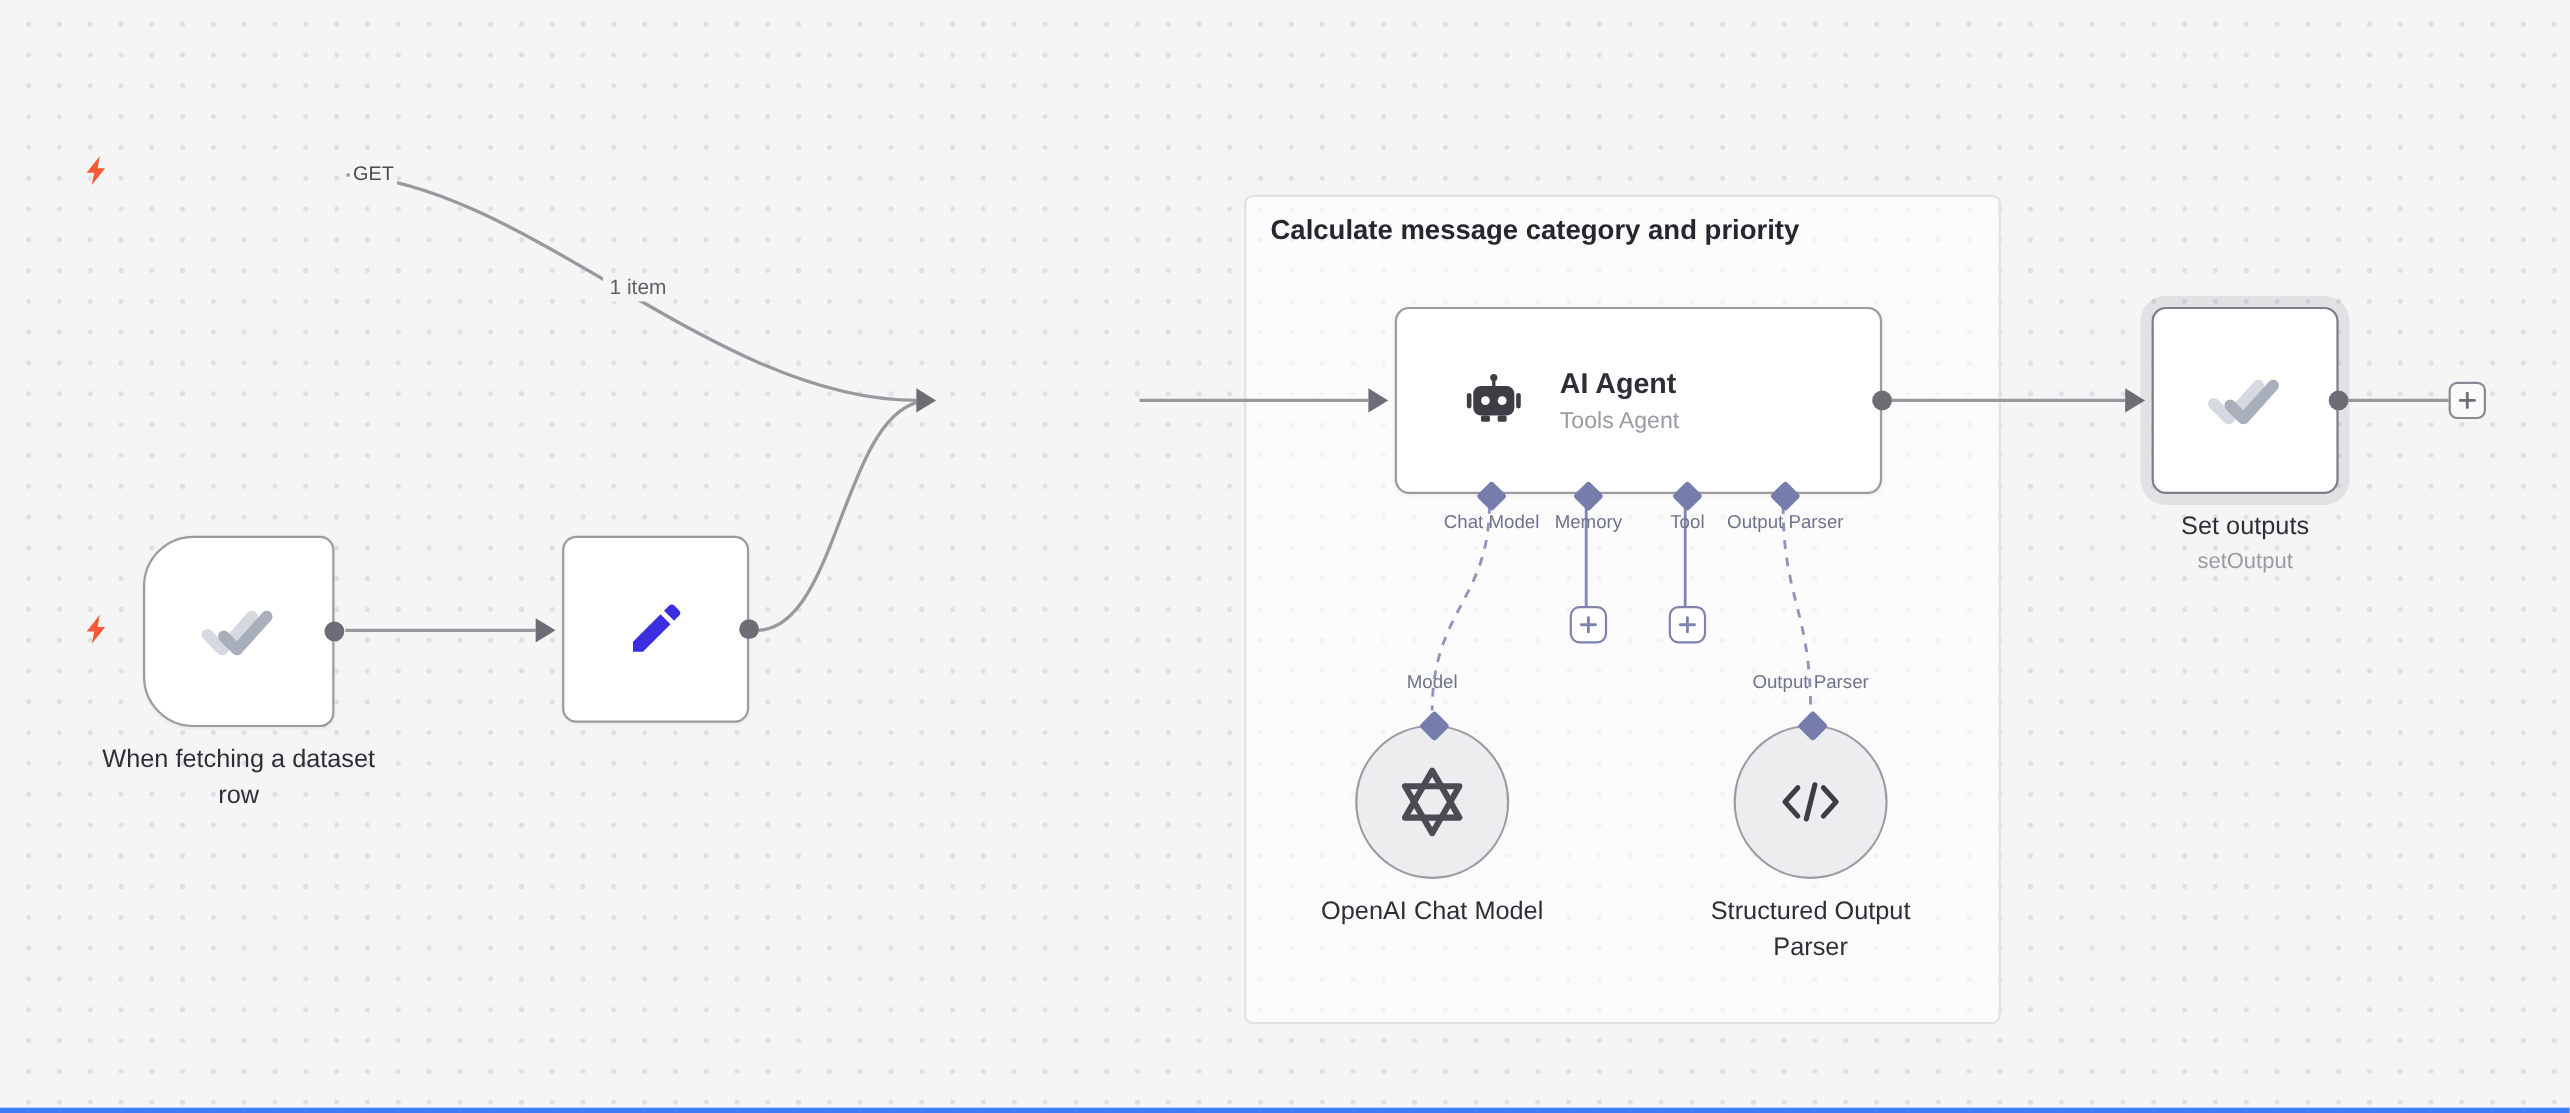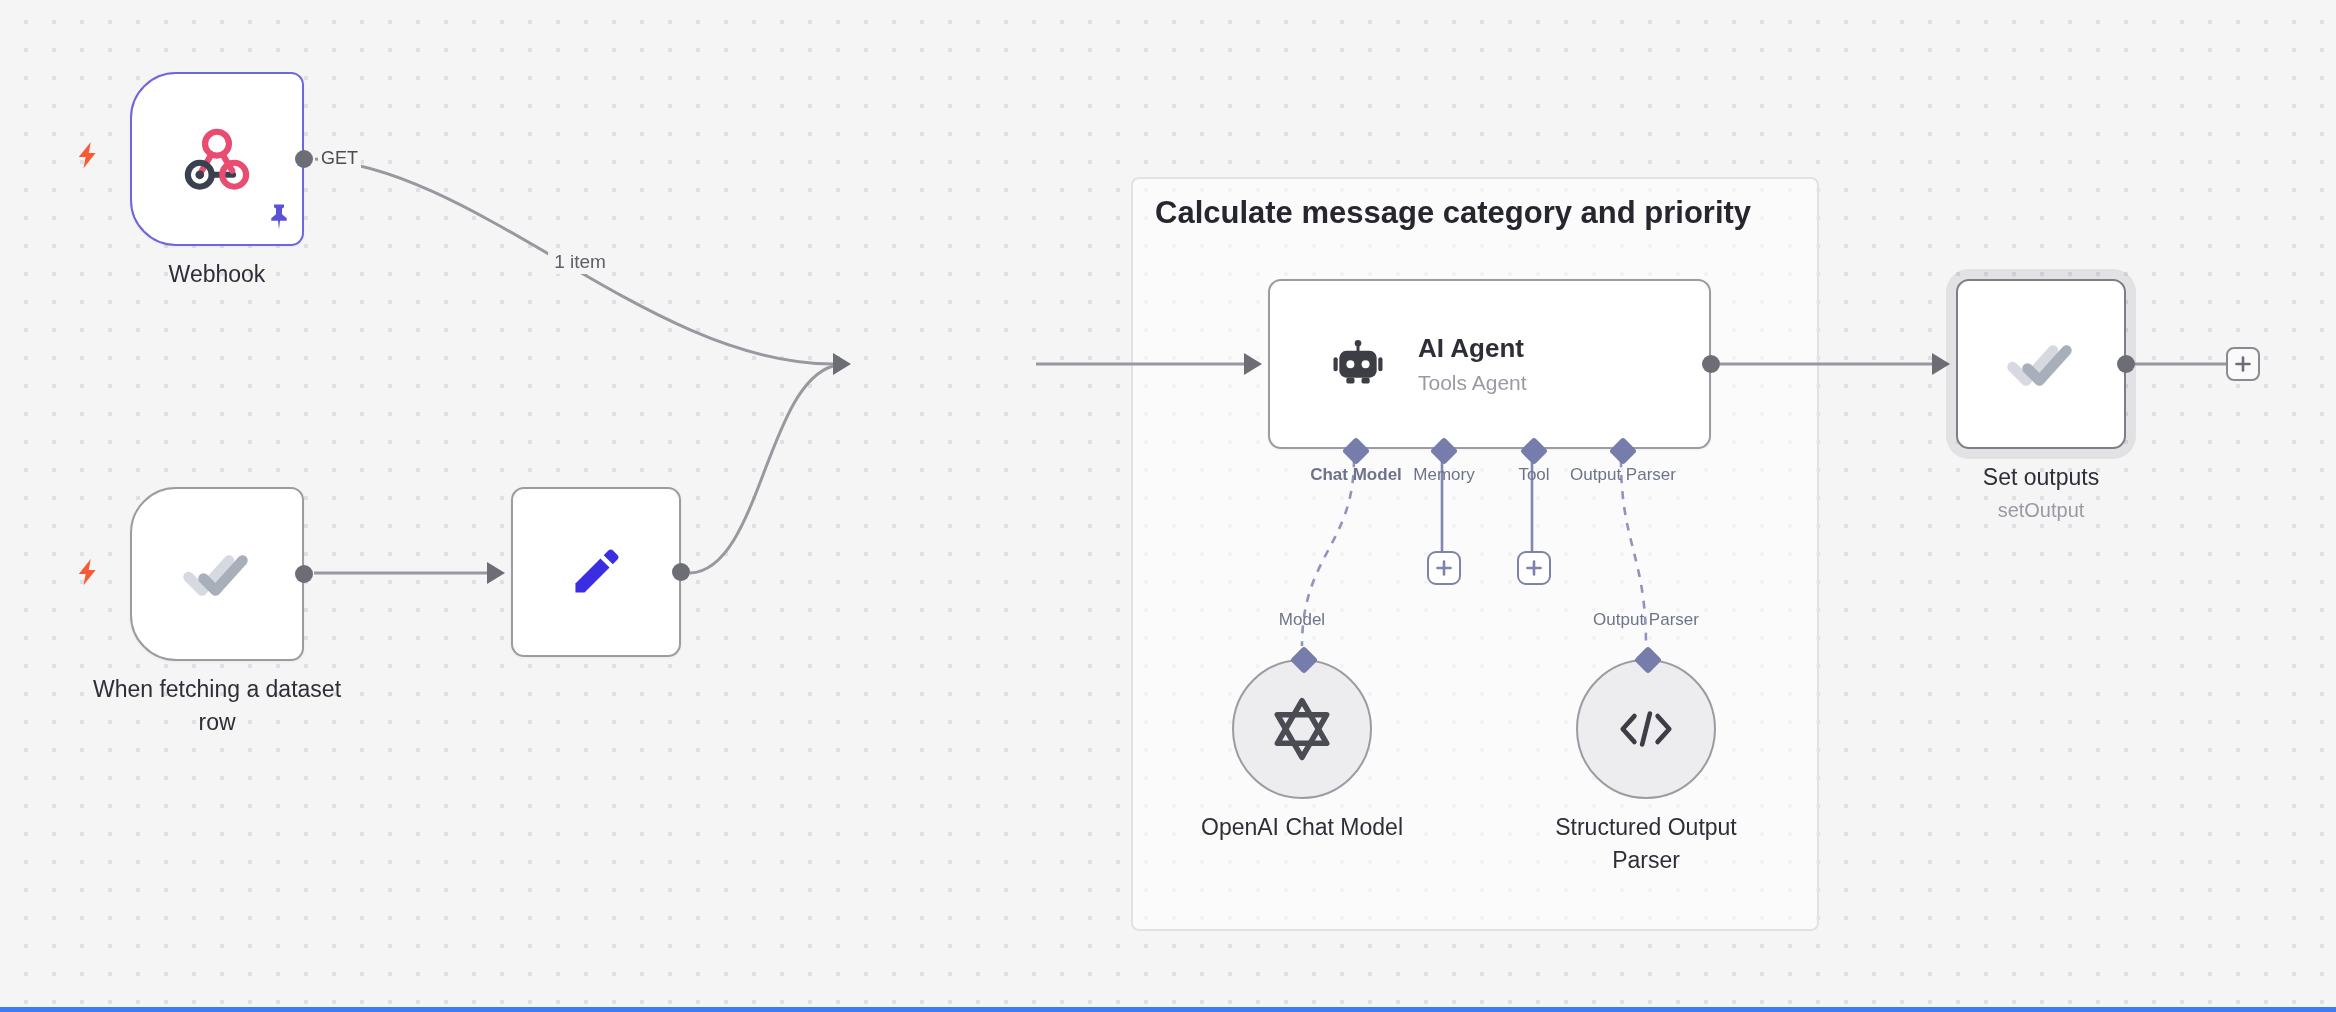--- a/index.html
+++ b/index.html
@@ -13,21 +13,21 @@
     background-color:#f5f5f6;
     background-image:radial-gradient(circle,#dfdfe4 2.3px,transparent 2.5px);
     background-size:28px 28px;background-position:12px 8px;
   }
   .group-frame{
     position:absolute;left:1131px;top:177px;width:688px;height:754px;
     background:rgba(255,255,255,0.62);border:2px solid #e1e1e6;border-radius:8px;
     box-sizing:border-box;z-index:1;
   }
   .group-title{
-    position:absolute;left:22px;top:16px;font-size:31px;font-weight:600;color:#26262e;
+    position:absolute;left:22px;top:16px;font-size:25px;font-weight:600;color:#26262e;
   }
   .wires{position:absolute;left:0;top:0;z-index:2;}
   .wire{stroke:#98989e;stroke-width:3;fill:none;}
   .wire.dashed{stroke:#9094bc;stroke-width:2.6;stroke-dasharray:8 8;}
   .stub{stroke:#8287b2;stroke-width:2.6;}
   .arrow{fill:#6d6d76;}
   .node{
     position:absolute;background:#fff;border:2.5px solid #9b9ba1;border-radius:13px;
     box-sizing:border-box;display:flex;align-items:center;justify-content:center;
     z-index:3;box-shadow:0 1px 3px rgba(0,0,0,0.05);
@@ -115,40 +115,20 @@
   <div class="edge-label method" style="left:318px;top:147px;">GET</div>
   <div class="edge-label centered" style="left:580px;top:262px;">1 item</div>
 
   <svg class="bolt" style="left:74px;top:140px;" width="30" height="30" viewBox="0 0 24 24">
     <path d="M13.4 1.5 L3.8 13.6 h5.5 L7.6 22.5 l9.7 -12.1 h-5.5 z" fill="#f95a35"></path>
   </svg>
   <svg class="bolt" style="left:74px;top:557px;" width="30" height="30" viewBox="0 0 24 24">
     <path d="M13.4 1.5 L3.8 13.6 h5.5 L7.6 22.5 l9.7 -12.1 h-5.5 z" fill="#f95a35"></path>
   </svg>
 
-  <div class="node trigger pinned" style="left:130px;top:72px;width:174px;height:174px;">
-    <svg width="70" height="70" viewBox="0 0 48 48">
-      <g fill="none" stroke-linecap="round" stroke-width="4.2">
-        <circle cx="24" cy="13.5" r="8.2" stroke="#ea4b71"></circle>
-        <line x1="20.2" y1="20.8" x2="13.6" y2="32" stroke="#ea4b71"></line>
-        <circle cx="12.2" cy="34.8" r="8.2" stroke="#394150"></circle>
-        <line x1="20.4" y1="34.8" x2="35" y2="34.8" stroke="#394150"></line>
-        <circle cx="35.8" cy="34.8" r="8.2" stroke="#ea4b71"></circle>
-        <line x1="27.8" y1="20.8" x2="34.4" y2="32" stroke="#ea4b71"></line>
-      </g>
-      <circle cx="12.2" cy="34.8" r="3" fill="#394150"></circle>
-    </svg>
-    <svg class="pin" width="30" height="30" viewBox="0 0 24 24">
-      <path d="M8 2 h8 v2.2 l-1.6 0.9 v4.6 l3.8 3.2 v2.1 h-5.4 l-0.8 7 -0.8 -7 H5.8 v-2.1 l3.8 -3.2 V5.1 L8 4.2 Z" fill="#5a51d6"></path>
-    </svg>
-    <div class="port-out"></div>
-    <div class="node-caption">
-      <div class="node-label">Webhook</div>
-    </div>
-  </div>
 
   <div class="node trigger" style="left:130px;top:487px;width:174px;height:174px;">
     <svg width="72" height="72" viewBox="0 0 48 48">
       <g fill="none" stroke-width="7" stroke-linecap="round" stroke-linejoin="round">
         <path d="M5 26 L14 35 L32 15" stroke="#d6d9df"></path>
         <path d="M15 27 L23 35 L41 15" stroke="#a9aebb"></path>
       </g>
     </svg>
     <div class="port-out"></div>
     <div class="node-caption">
@@ -185,21 +165,21 @@
       <div class="agent-title">AI Agent</div>
       <div class="agent-sub">Tools Agent</div>
     </div>
     <div class="port-out"></div>
 
     <div class="diamond" style="left:76px;top:160px;"></div>
     <div class="diamond" style="left:164px;top:160px;"></div>
     <div class="diamond" style="left:254px;top:160px;"></div>
     <div class="diamond" style="left:343px;top:160px;"></div>
 
-    <div class="port-label" style="left:86px;top:184px;font-weight:bold;">Chat Model</div>
+    <div class="port-label" style="left:86px;top:184px;">Chat Model</div>
     <div class="port-label" style="left:174px;top:184px;text-align:center;">Memory</div>
     <div class="port-label" style="left:264px;top:184px;">Tool</div>
     <div class="port-label" style="left:353px;top:184px;">Output Parser</div>
 
     <div class="mini-plus" style="left:157px;top:270px;">
       <svg width="16" height="16" viewBox="0 0 16 16">
         <g stroke="#7d82ae" stroke-width="2.6" stroke-linecap="round">
           <line x1="8" y1="1.5" x2="8" y2="14.5"></line>
             <line x1="1.5" y1="8" x2="14.5" y2="8"></line>
         </g>

